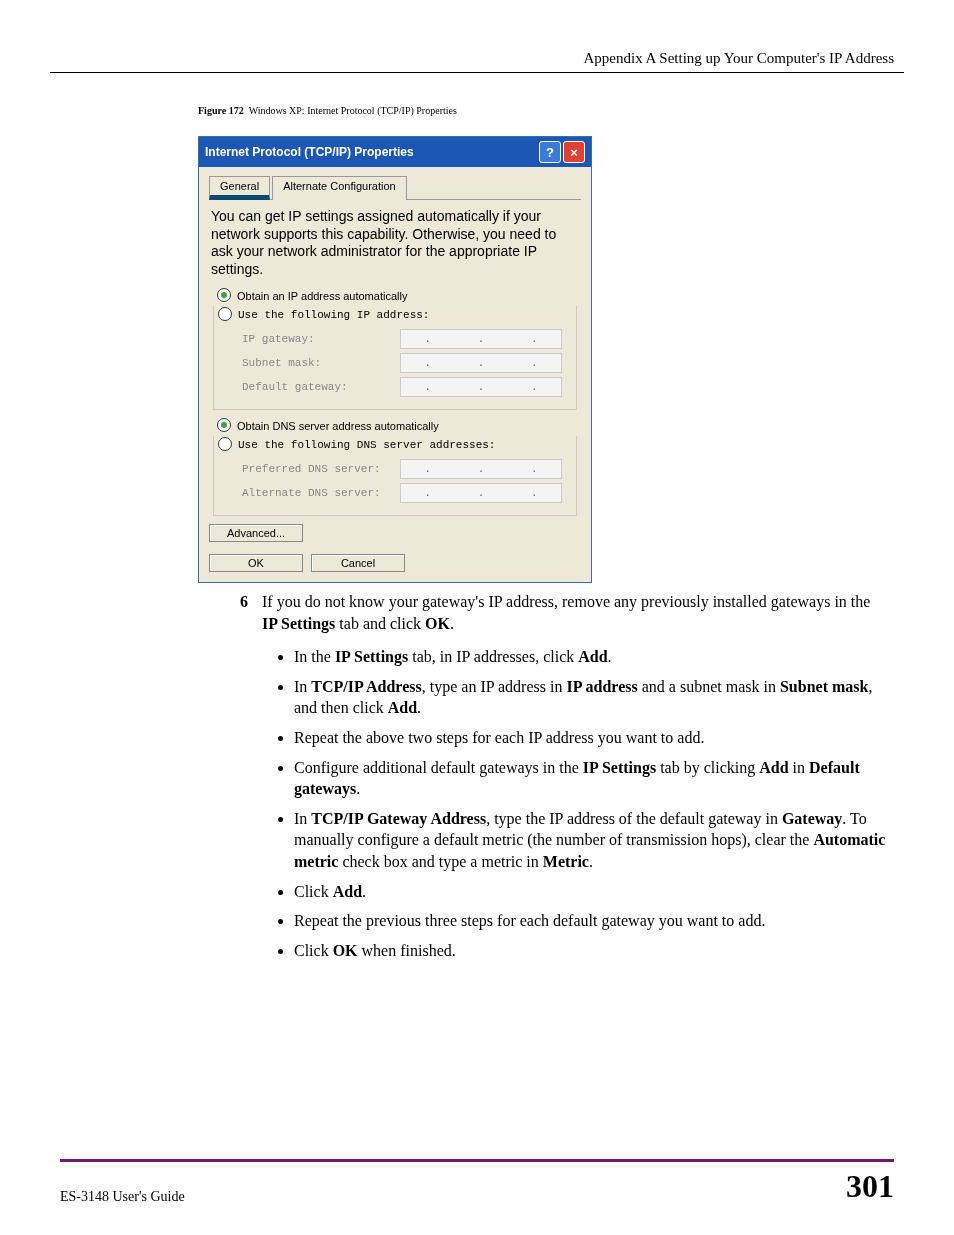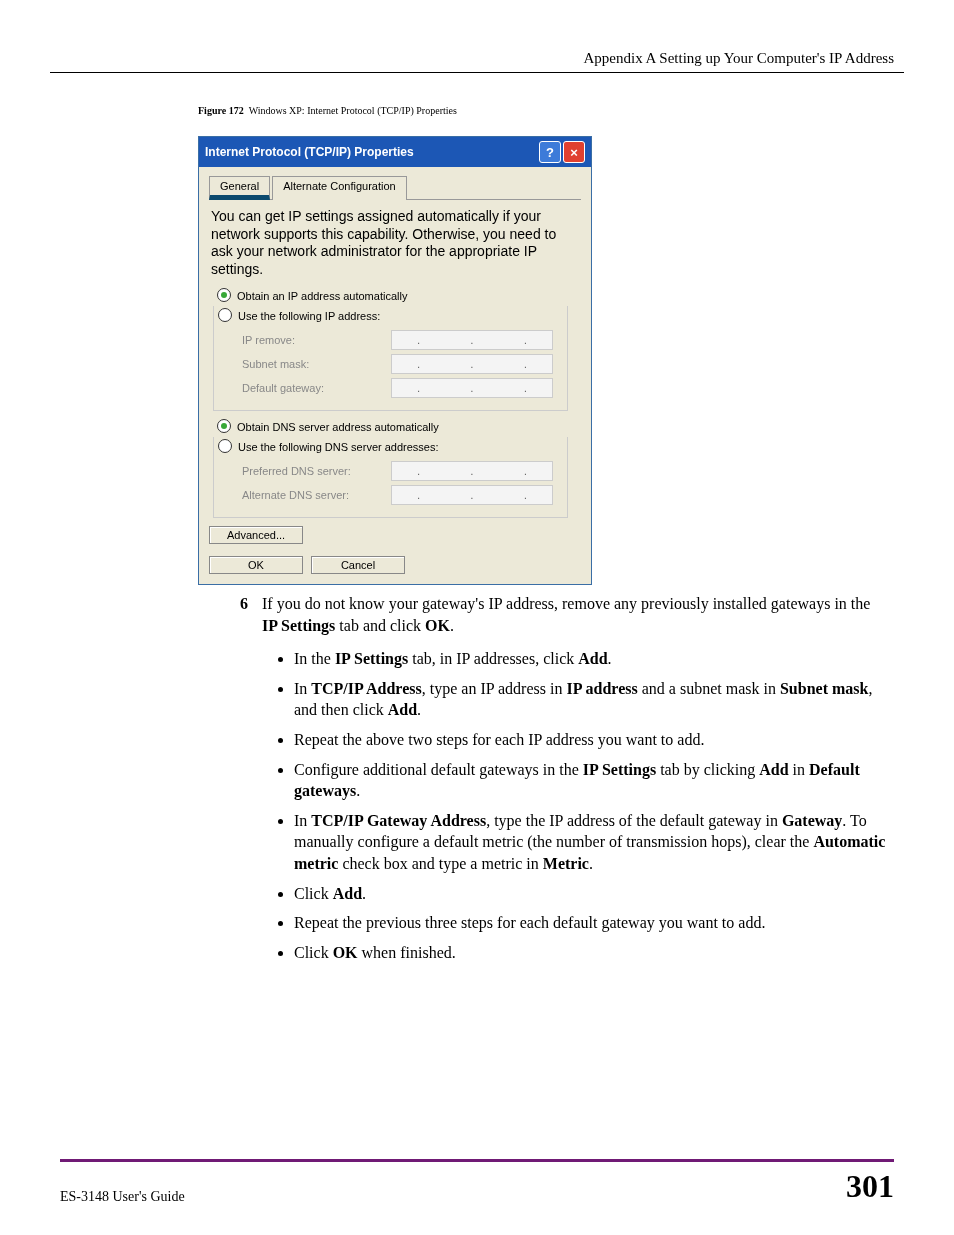--- a/index.html
+++ b/index.html
@@ -117,22 +117,23 @@
     font-size:11px; color:#888;
   }
   .ip-box {
     width: 160px; height:18px; background:#f4f4f4; border:1px solid #ccc;
     display:flex; align-items:center; justify-content:space-around;
     color:#999; font-size:10px;
   }
   .ip-dot { color:#555; }
   .group-frame {
     border:1px solid #ccc;
-    margin: 2px 13px 8px 4px;
+    margin: 2px 4px 8px 4px;
     padding: 6px 4px 8px 4px;
+    font-family: Liberation Mono, monospace;
   }
   .btn-row {
     display:flex; justify-content:flex-start; gap:8px; margin-top:6px;
   }
   .winbtn {
     min-width:72px; padding:2px 10px;
     background:#ece9d8; border:1px solid #888;
     font-family: Tahoma, Arial, sans-serif; font-size:11px;
     text-align:center;
     box-shadow: inset 1px 1px #fff;
@@ -201,21 +202,21 @@
         <div class="radio-row">
           <span class="radio checked"></span>
           <span>Obtain an IP address automatically</span>
         </div>
         <div class="group-frame" style="border-top:none; position:relative;">
           <div class="radio-row" style="margin-top:-14px; margin-left:0; background:#ece9d8; display:inline-flex; padding-right:6px;">
             <span class="radio"></span>
             <span>Use the following IP address:</span>
           </div>
           <div class="field-row">
-            <span>IP remove:</span>
+            <span>IP gateway:</span>
             <span class="ip-box">
                 <span class="ip-dot">.</span>
                 <span class="ip-dot">.</span>
                 <span class="ip-dot">.</span>
               </span>
           </div>
           <div class="field-row">
             <span>Subnet mask:</span>
             <span class="ip-box">
                 <span class="ip-dot">.</span>

